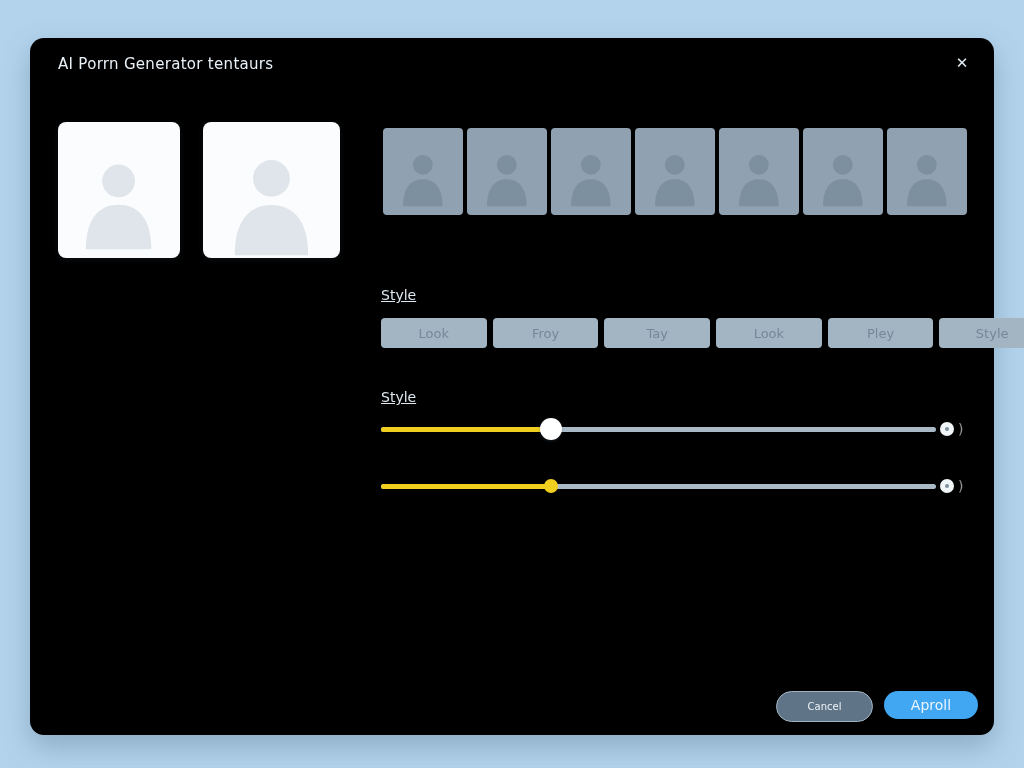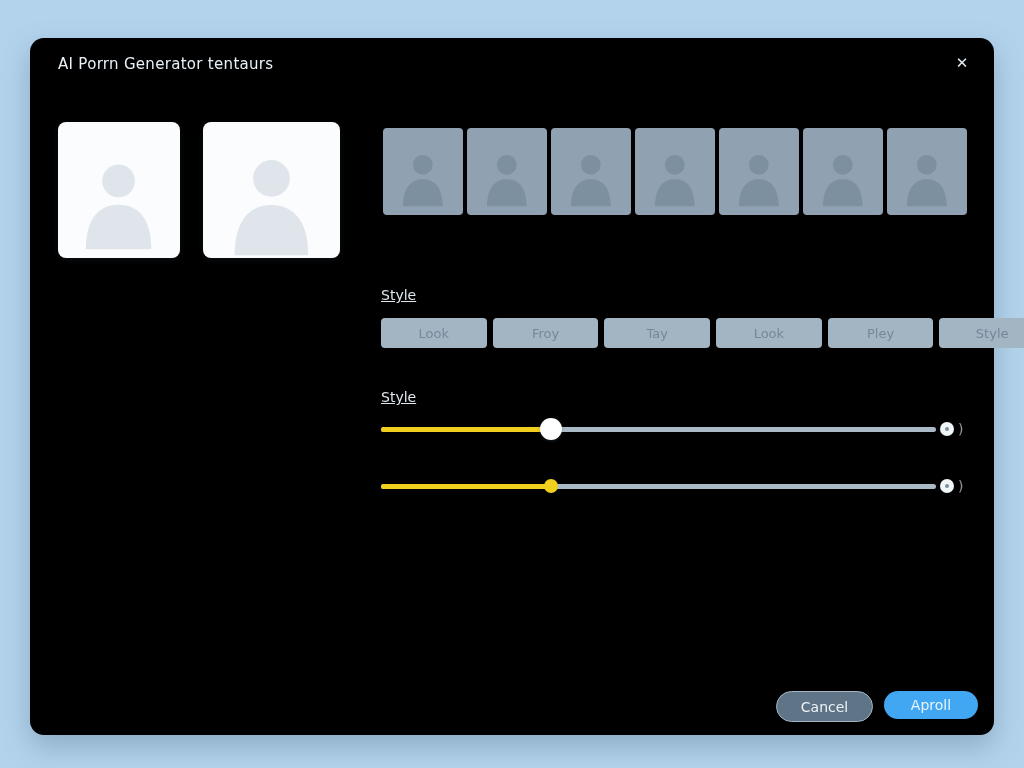--- a/index.html
+++ b/index.html
@@ -157,21 +157,21 @@
   }
   
   .btn-cancel {
     position: absolute;
     left: 746px; top: 653px;
     width: 97px; height: 31px;
     border-radius: 16px;
     background: #5f7487;
     border: 1.5px solid #a2b4c2;
     color: #eef3f7;
-    font-size: 14px;
+    font-size: 10px;
     font-family: inherit;
     cursor: pointer;
   }
   .btn-apply {
     position: absolute;
     left: 854px; top: 653px;
     width: 94px; height: 28px;
     border-radius: 16px;
     background: #41a7f2;
     border: none;

